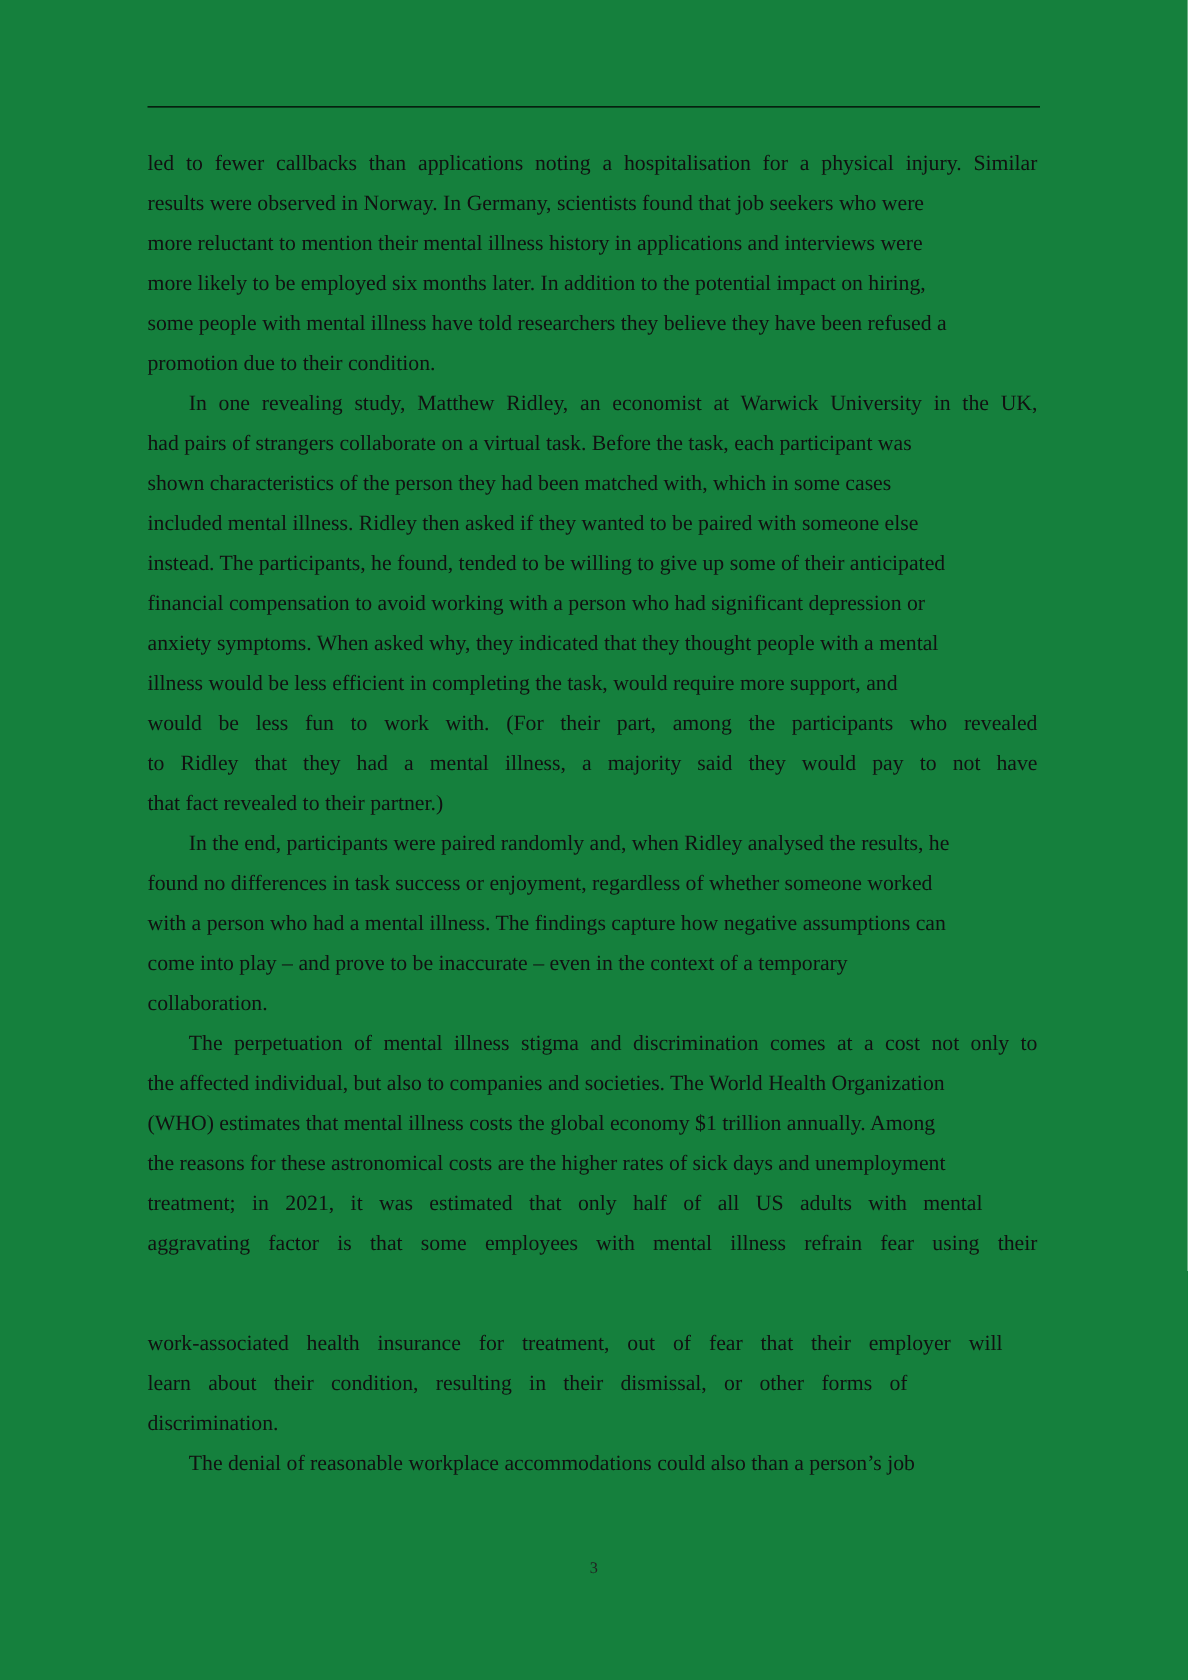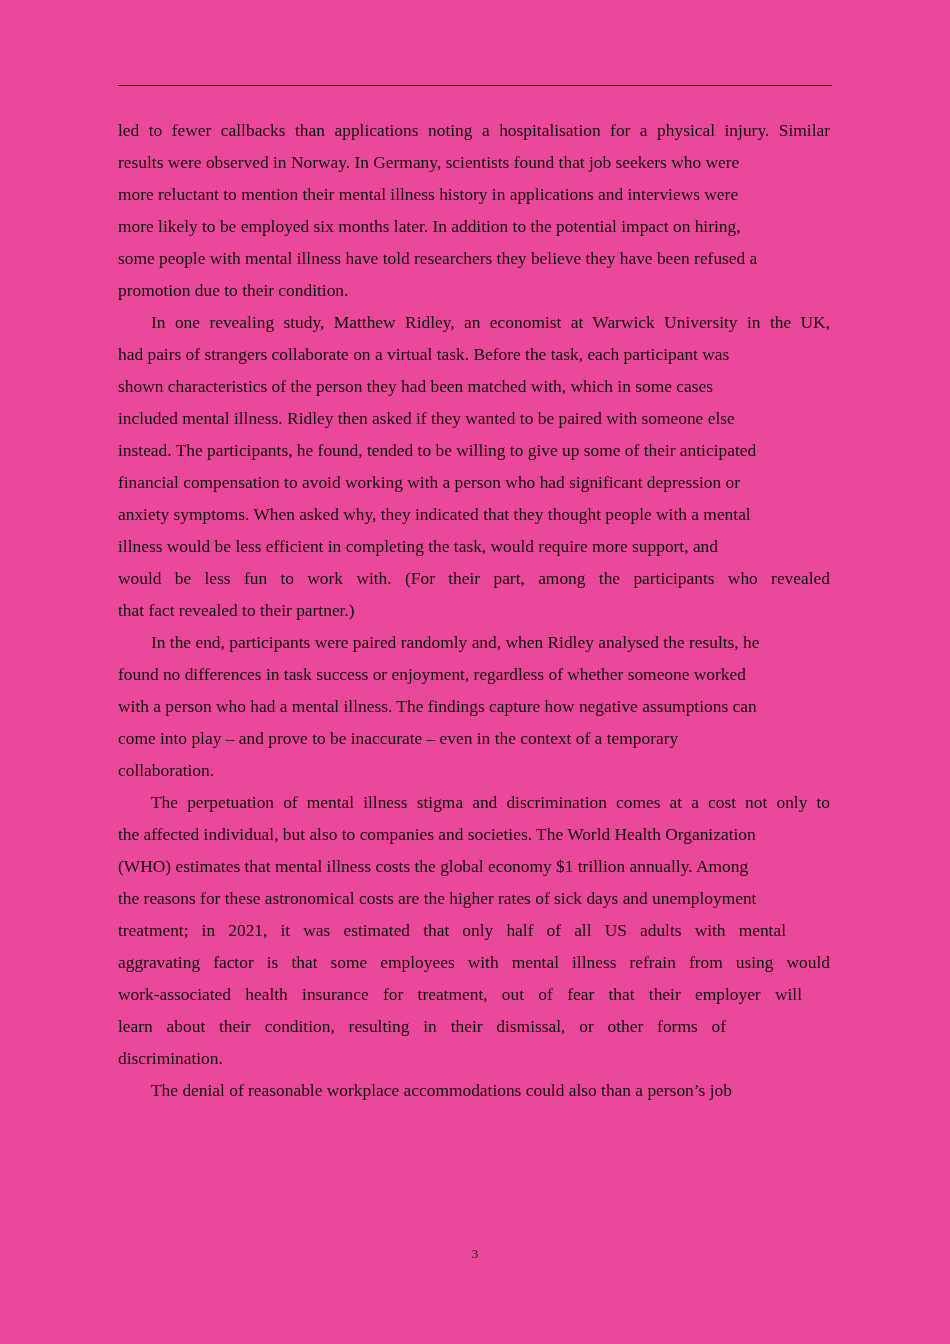--- a/index.html
+++ b/index.html
@@ -1,17 +1,17 @@
 <!DOCTYPE html>
 <html><head>
   <meta charset="utf-8">
   <style>
     html, body { margin: 0; padding: 0; background: #ffffff; }
     body { width: 950px; height: 1344px; position: relative; overflow: hidden; }
-    .page { position: absolute; left: 0; top: 0; width: 950px; height: 1344px; background: #ec4899; }
+    .page { position: absolute; left: 0; top: 0; width: 950px; height: 1344px; background: #15803d; }
     .header-rule { position: absolute; left: 118px; top: 85px; width: 714px; height: 0; border-top: 1.3px solid #000; }
     .body-text {
       position: absolute; left: 118px; top: 114px; width: 712px;
       font-family: "Liberation Serif", "DejaVu Serif", serif;
       font-size: 17.4px; color: #111; line-height: 32px;
     }
     .line { display: block; height: 32px; white-space: nowrap; }
     .line.just { text-align: justify; text-align-last: justify; white-space: normal; overflow: hidden; }
     .line.indent { text-indent: 33px; }
     .page-number {
@@ -36,37 +36,38 @@
       <div>
         <span class="line indent just">In one revealing study, Matthew Ridley, an economist at Warwick University in the UK,</span>
         <span class="line">had pairs of strangers collaborate on a virtual task. Before the task, each participant was</span>
         <span class="line">shown characteristics of the person they had been matched with, which in some cases</span>
         <span class="line">included mental illness. Ridley then asked if they wanted to be paired with someone else</span>
         <span class="line">instead. The participants, he found, tended to be willing to give up some of their anticipated</span>
         <span class="line">financial compensation to avoid working with a person who had significant depression or</span>
         <span class="line">anxiety symptoms. When asked why, they indicated that they thought people with a mental</span>
         <span class="line">illness would be less efficient in completing the task, would require  more  support,  and</span>
         <span class="line just">would be less fun to work with. (For their part, among the participants who revealed</span>
+        <span class="line just">to Ridley that they had a mental illness, a majority said they would pay to not have</span>
         <span class="line">that  fact  revealed  to  their  partner.)</span>
       </div>
       <div>
         <span class="line indent">In the end, participants were paired randomly and, when Ridley analysed the results, he</span>
         <span class="line">found no differences in task success or enjoyment, regardless of whether someone worked</span>
         <span class="line">with a person who had a mental illness. The findings capture how negative assumptions can</span>
         <span class="line">come into play – and prove to be inaccurate – even in the context of a temporary</span>
         <span class="line">collaboration.</span>
       </div>
       <div>
         <span class="line indent just">The perpetuation of mental illness stigma and discrimination comes at a cost not only to</span>
         <span class="line">the affected individual, but also to companies and societies. The World Health Organization</span>
         <span class="line">(WHO) estimates that mental illness costs the global economy $1 trillion annually. Among</span>
         <span class="line">the reasons for these astronomical costs are the higher rates of sick days and unemployment</span>
         <span class="line just" style="width: 668px;">treatment; in 2021, it was estimated that only half of all US adults with mental</span>
-        <span class="line just">aggravating factor is that some employees with mental illness refrain from using would</span>
-        <span class="line just" style="width: 684px;">work-associated health insurance for treatment, out of fear that their employer will</span>
+        <span class="line just">aggravating factor is that some employees with mental illness refrain fear using their</span>
+        <span class="line just" style="width: 684px; margin-top: 48px;">work-associated health insurance for treatment, out of fear that their employer will</span>
         <span class="line just" style="width: 608px;">learn about their condition, resulting in their dismissal, or other forms of</span>
         <span class="line">discrimination.</span>
       </div>
       <div>
         <span class="line indent">The denial of reasonable workplace accommodations could also than a person’s job</span>
       </div>
     </div>
   <div class="page-number">3</div>
 </div>
 

